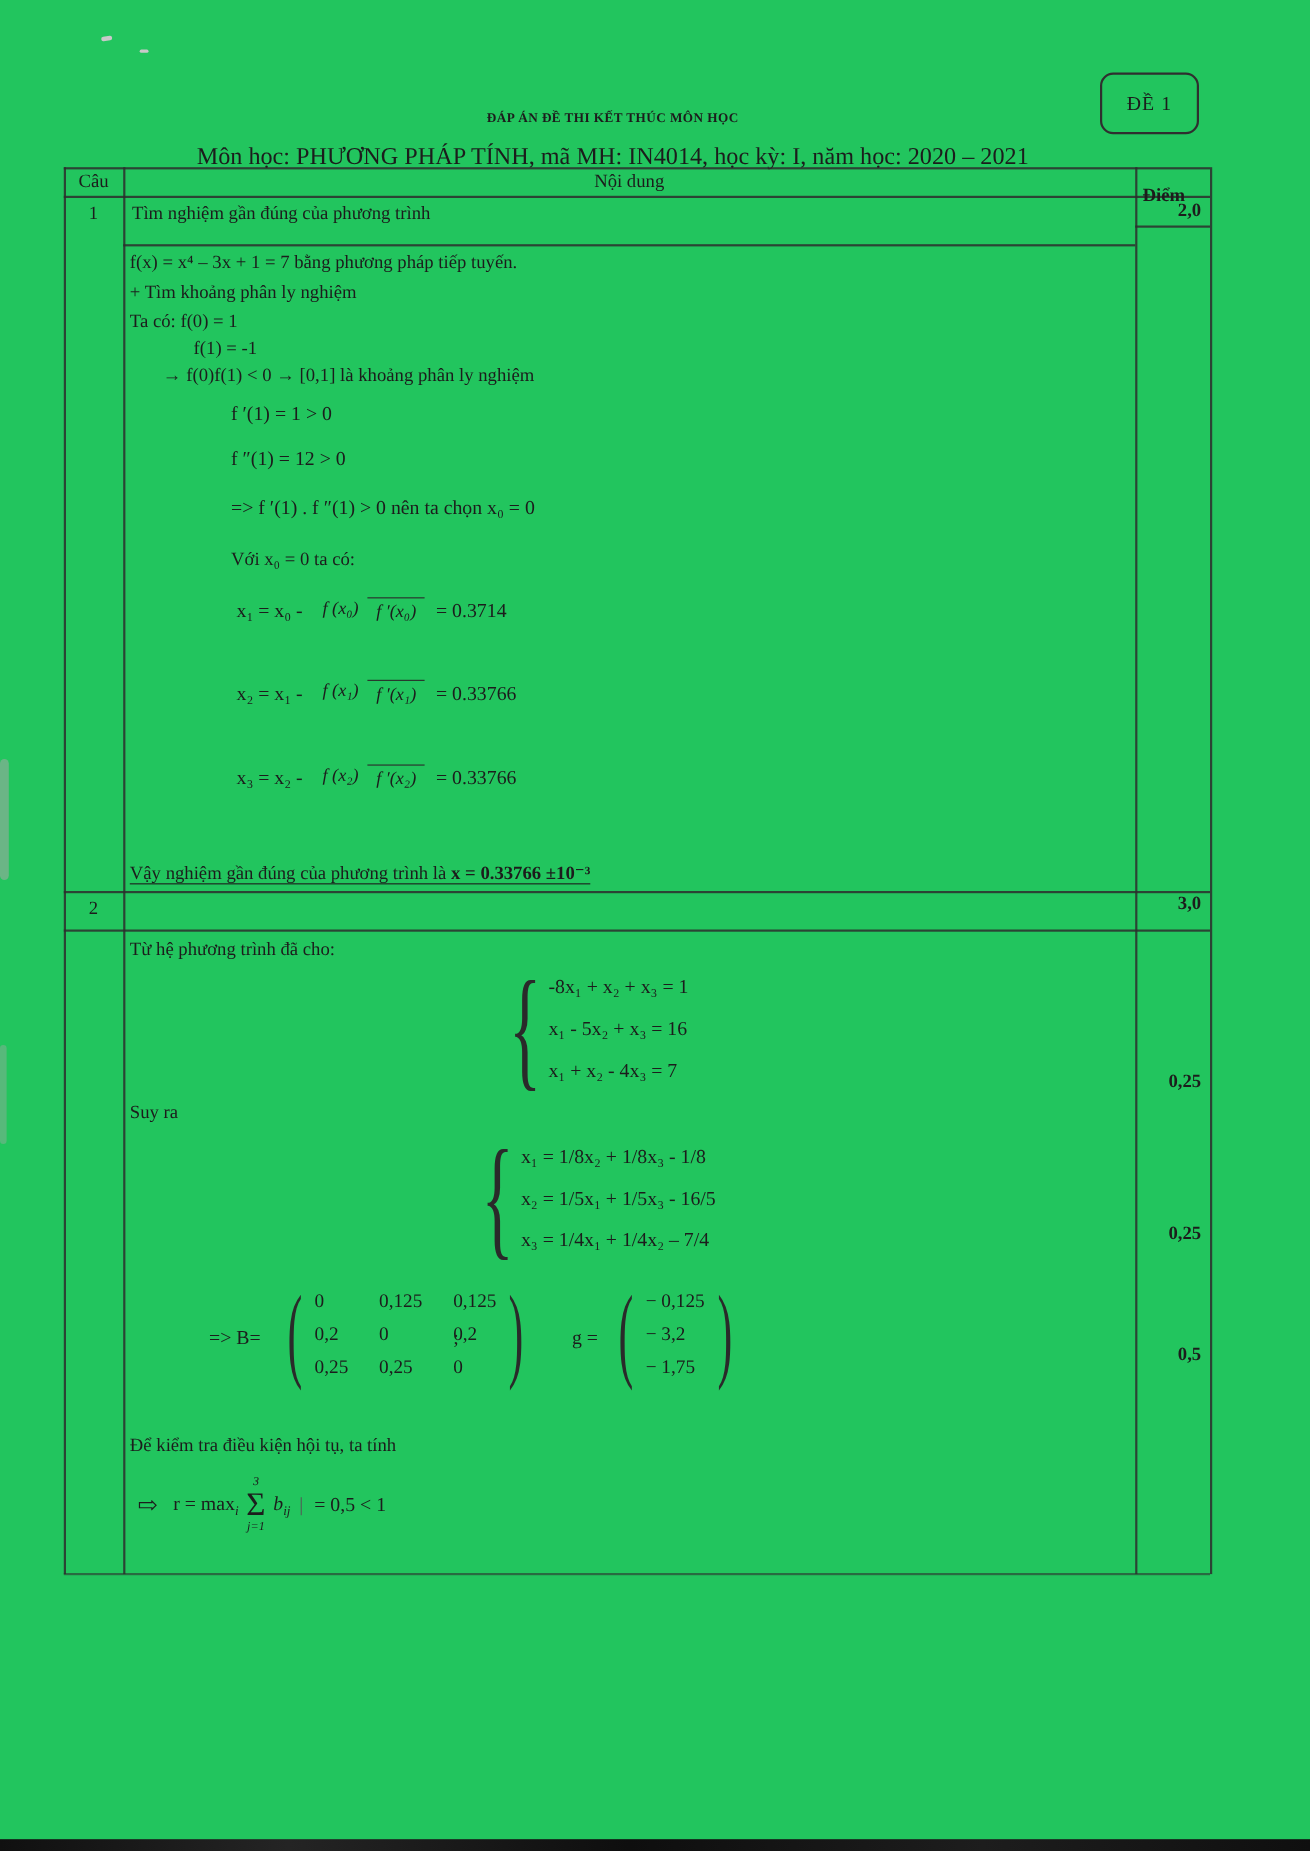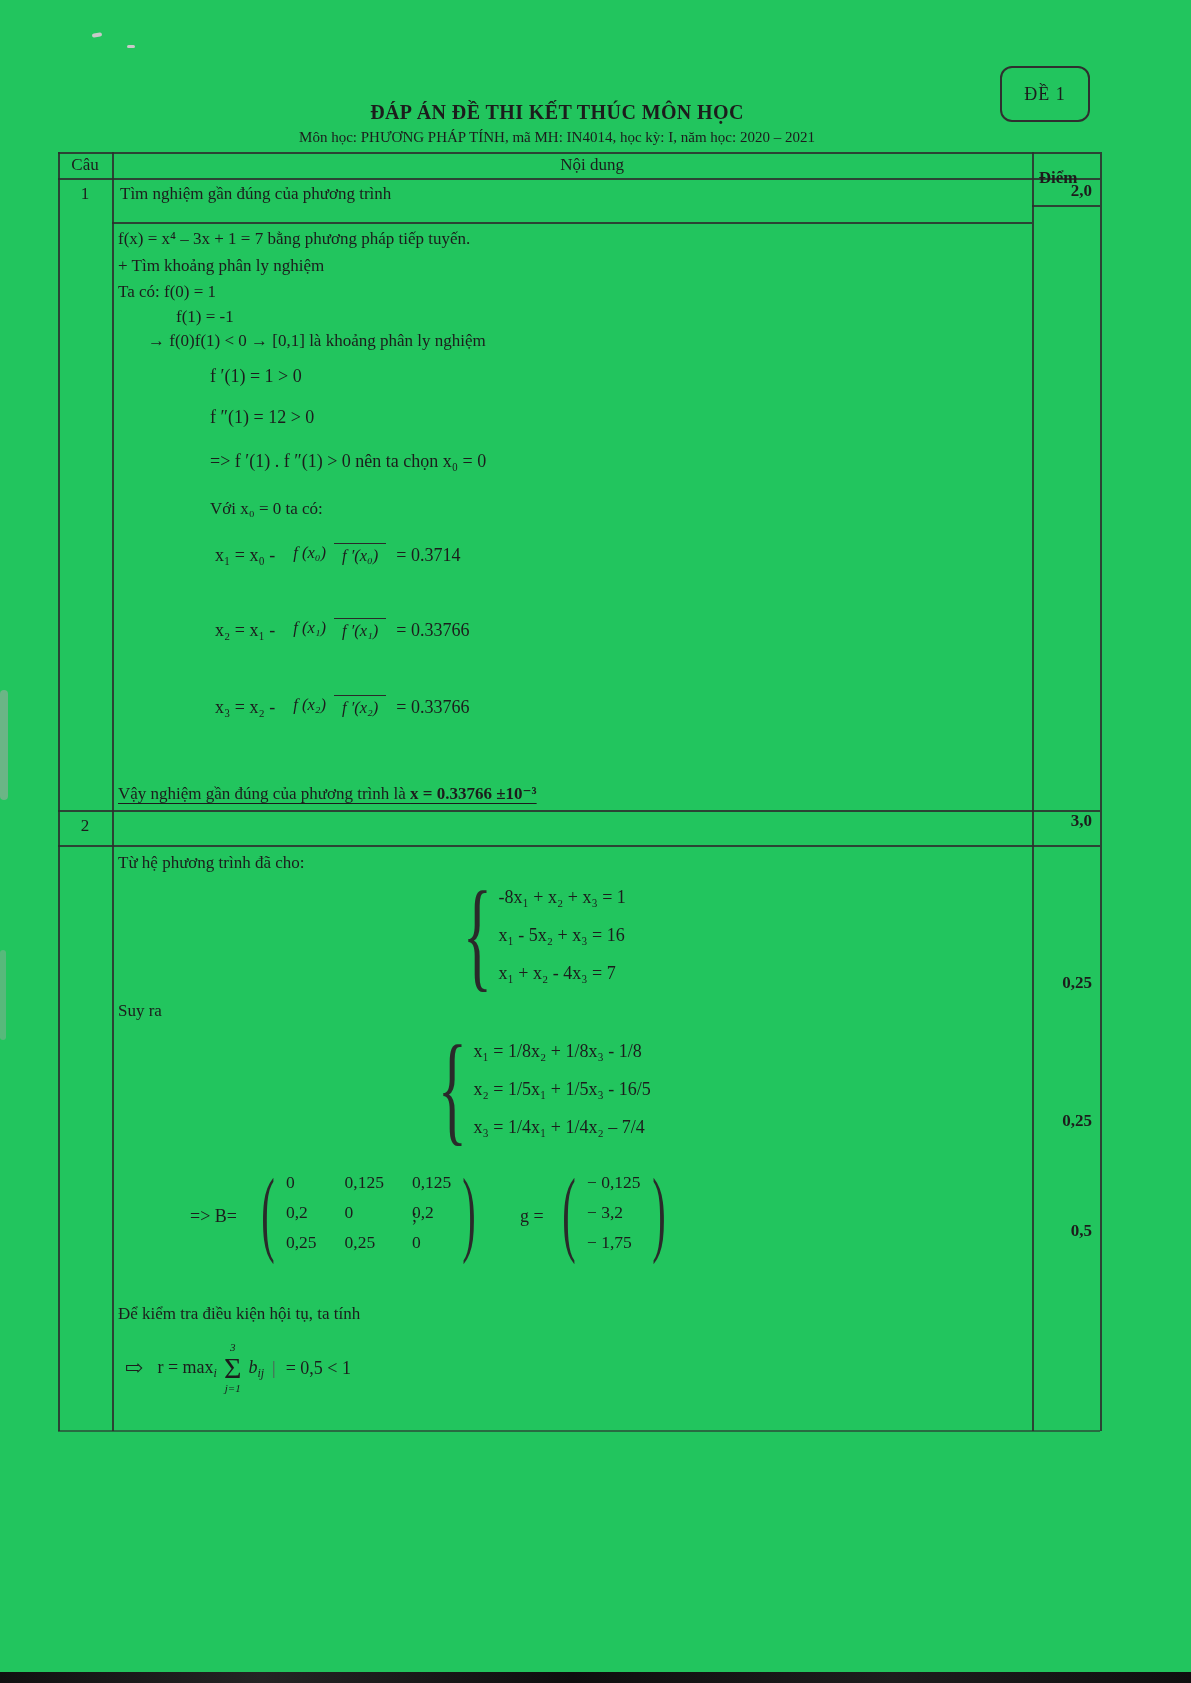--- a/index.html
+++ b/index.html
@@ -8,22 +8,22 @@
     background:#22c55e; color:#1c1c1c;
     font-family:"Liberation Serif","DejaVu Serif",serif;
     font-size:17px; line-height:1.25;
   }
   .abs{position:absolute;}
   .hline{position:absolute;height:1.5px;background:rgba(45,45,45,.85);}
   .vline{position:absolute;width:1.5px;background:rgba(45,45,45,.85);}
   .center{text-align:center;}
   .right{text-align:right;}
   .bold{font-weight:bold;}
-  .title{font-weight:bold;font-size:20px;letter-spacing:.4px;}
-  .subtitle{font-size:15px;}
+  .title{font-weight:bold;font-size:12px;letter-spacing:.4px;}
+  .subtitle{font-size:22px;}
   .debox{
     border:2px solid #2f2f2f;border-radius:12px;
     display:flex;align-items:center;justify-content:center;
     font-size:18px;letter-spacing:1px;
   }
   .score{font-weight:bold;font-size:17px;}
   .math{font-size:18px;}
   .iter{display:flex;align-items:center;font-size:18px;}
   .frac{display:inline-flex;flex-direction:row;text-align:center;font-style:italic;margin:0 10px;font-size:16.5px;}
   .frac .num{padding:0 8px 2px;}
@@ -71,21 +71,21 @@
   <div class="hline" style="left:1032px;top:205px;width:68px;"></div>
   <div class="hline" style="left:58px;top:810px;width:1042px;"></div>
   <div class="hline" style="left:58px;top:845px;width:1042px;"></div>
   <div class="hline" style="left:58px;top:1430px;width:1042px;opacity:.7;"></div>
   <div class="vline" style="left:58px;top:152px;height:1279px;"></div>
   <div class="vline" style="left:112px;top:152px;height:1279px;"></div>
   <div class="vline" style="left:1032px;top:152px;height:1279px;"></div>
   <div class="vline" style="left:1100px;top:152px;height:1279px;"></div>
 
   <div class="abs center" style="left:58px;top:154px;width:54px;">Câu</div>
-  <div class="abs center" style="left:112px;top:154px;width:920px;margin-left:20px;">Nội dung</div>
+  <div class="abs center" style="left:112px;top:154px;width:920px;">Nội dung</div>
   <div class="abs center bold" style="left:1032px;top:167px;width:52px;">Điểm</div>
 
   <div class="abs center" style="left:58px;top:183px;width:54px;">1</div>
   <div class="abs" style="left:120px;top:183px;">Tìm nghiệm gần đúng của phương trình</div>
   <div class="abs right score" style="left:1032px;top:180px;width:60px;">2,0</div>
 
   <div class="abs" style="left:118px;top:228px;">f(x) = x⁴ – 3x + 1 = 7 bằng phương pháp tiếp tuyến.</div>
   <div class="abs" style="left:118px;top:255px;">+ Tìm khoảng phân ly nghiệm</div>
   <div class="abs" style="left:118px;top:281px;">Ta có: f(0) = 1</div>
   <div class="abs" style="left:176px;top:306px;">f(1) = -1</div>

